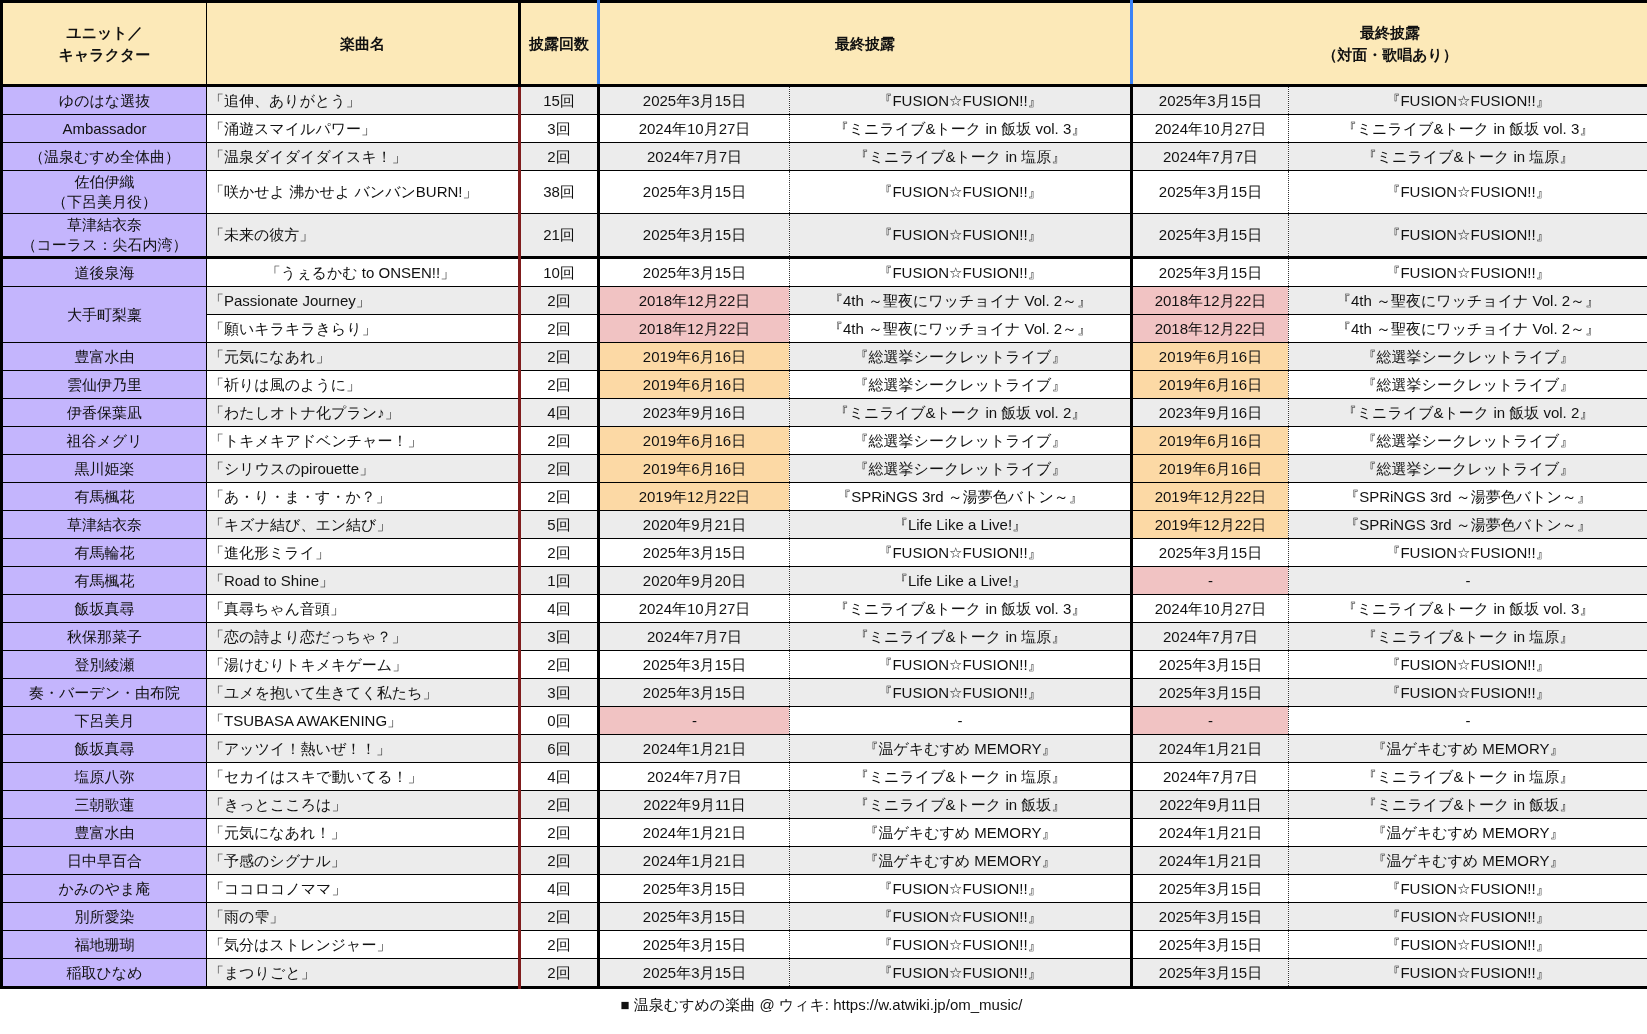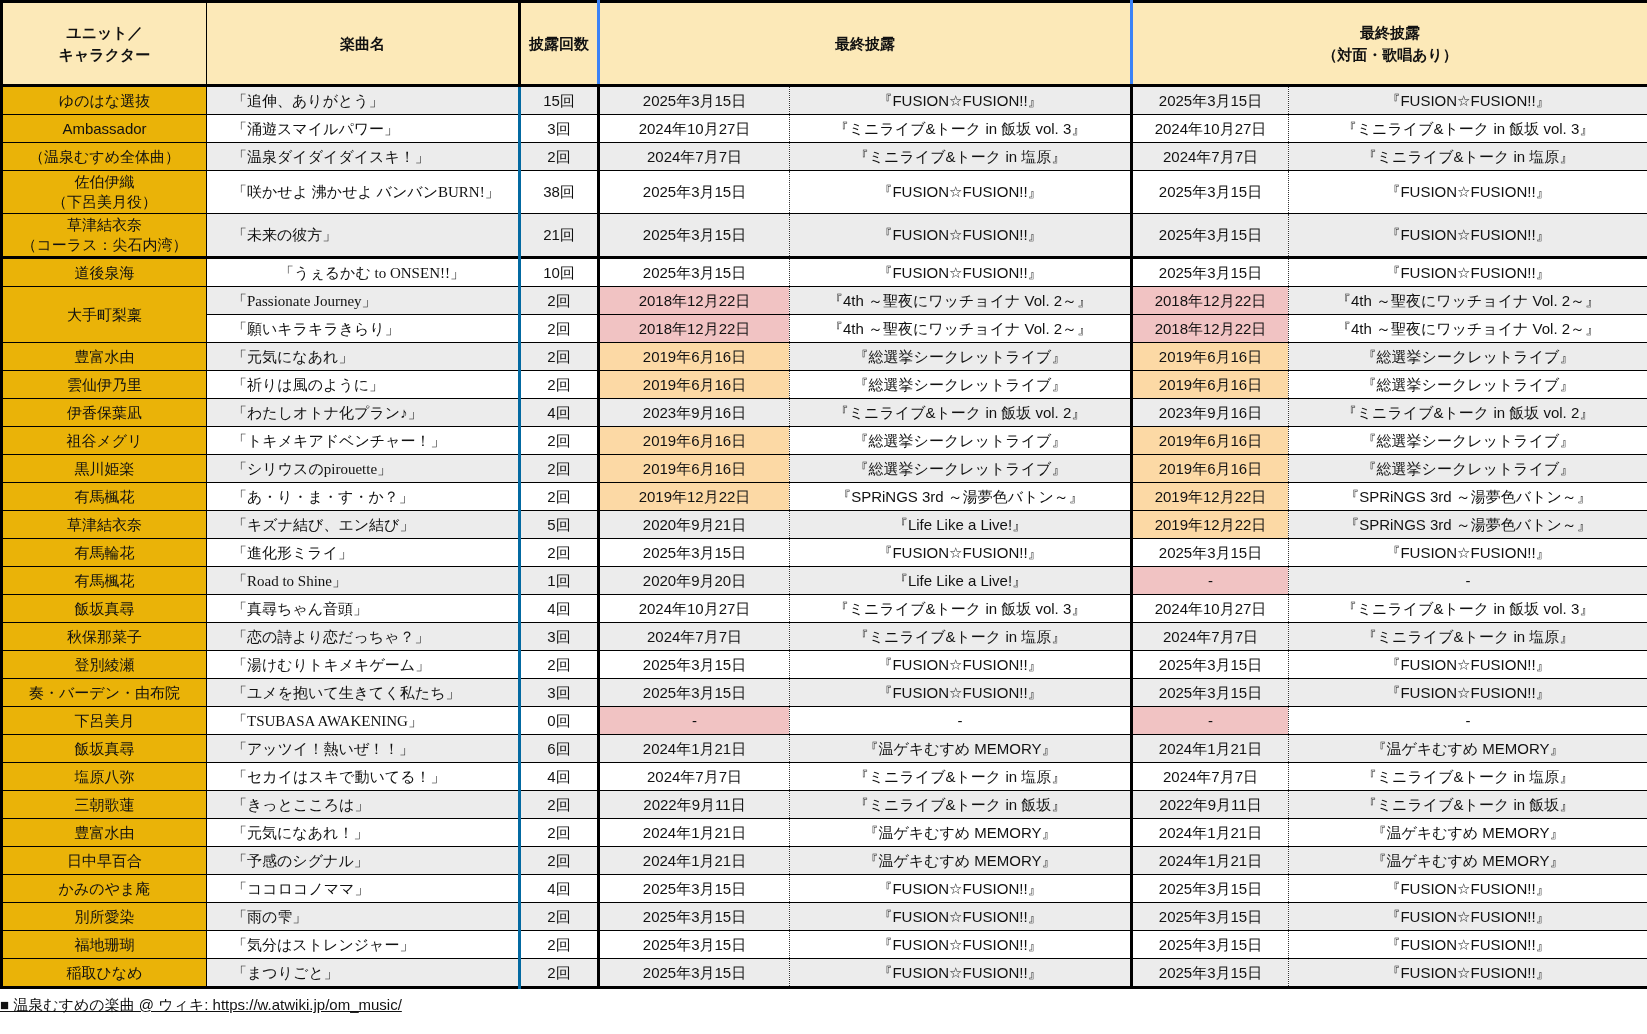--- a/index.html
+++ b/index.html
@@ -6,29 +6,29 @@
   body{width:1647px;font-family:"Liberation Sans","DejaVu Sans",sans-serif;color:#111;}
   table{border-collapse:collapse;table-layout:fixed;width:1647px;border:3px solid #000;}
   col.c1{width:205px}col.c2{width:313px}col.c3{width:79px}
   col.c4{width:191px}col.c5{width:342px}col.c6{width:157px}col.c7{width:360px}
   th,td{border:1px solid #000;font-size:15px;overflow:hidden;}
   thead th{height:79px;background:#fce9b8;font-weight:bold;text-align:center;
            vertical-align:middle;white-space:pre-line;border-bottom:3px solid #000;line-height:22px;}
   th.b3l{border-left:3px solid #000}
   th.b3r{border-right:3px solid #3b82f6}
   tbody td{height:25px;padding:1px 6px;text-align:center;vertical-align:middle;line-height:20px;}
-  td.unit{background:#eab308;white-space:pre-line;}
-  td.song{text-align:left;padding-left:25px;font-family:Liberation Serif, serif;}
-  td.count{border-left:3px solid #0369a1;border-right:3px solid #000;}
+  td.unit{background:#c4b5fd;white-space:pre-line;}
+  td.song{text-align:left;padding-left:2px;}
+  td.count{border-left:3px solid #7f1d1d;border-right:3px solid #000;}
   td.date{border-right:1px dotted #333;}
   td.event{border-left:1px dotted #333;}
   td.g2{border-left:3px solid #000;border-right:1px dotted #333;}
   tr.odd td.song,tr.odd td.count,tr.odd td.date,tr.odd td.event,tr.odd td.g2{background:#ececec;}
   tr.sec td{border-top:3px solid #000;text-align:center;}
-  .footer{width:1647px;text-align:left;font-size:15px;padding:7px 4px 0 0;box-sizing:border-box;text-decoration:underline;}
+  .footer{width:1647px;text-align:center;font-size:15px;padding:7px 4px 0 0;box-sizing:border-box;}
 </style>
 </head>
 <body>
 
 <table>
   <colgroup>
     <col class="c1">
       <col class="c2">
       <col class="c3">
     <col class="c4">

